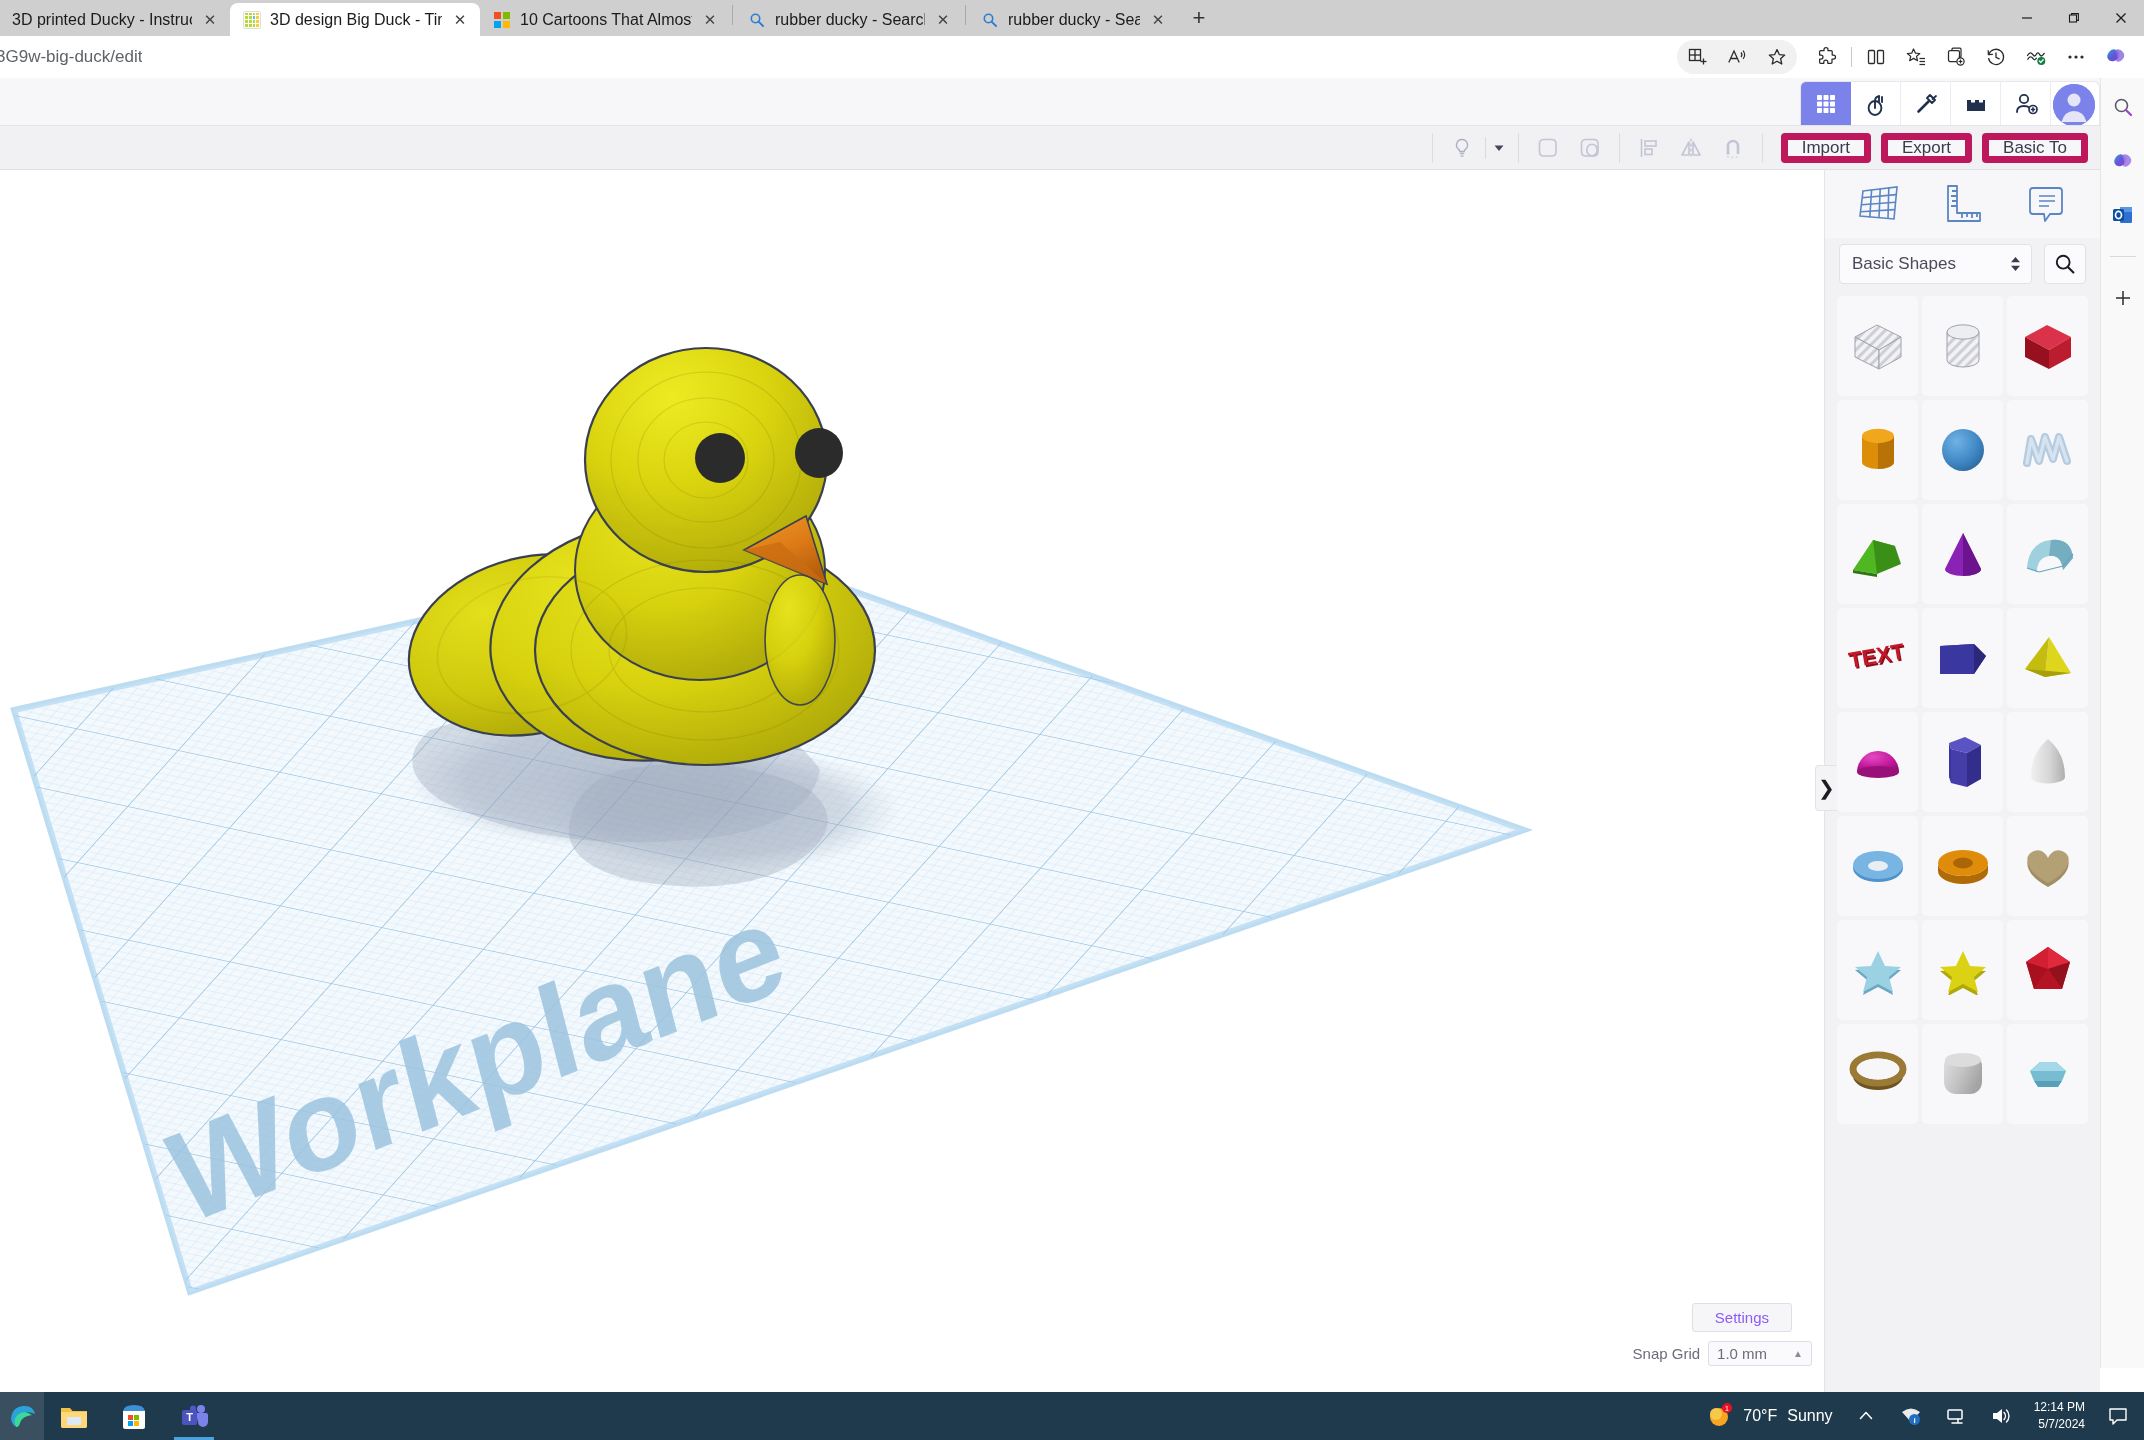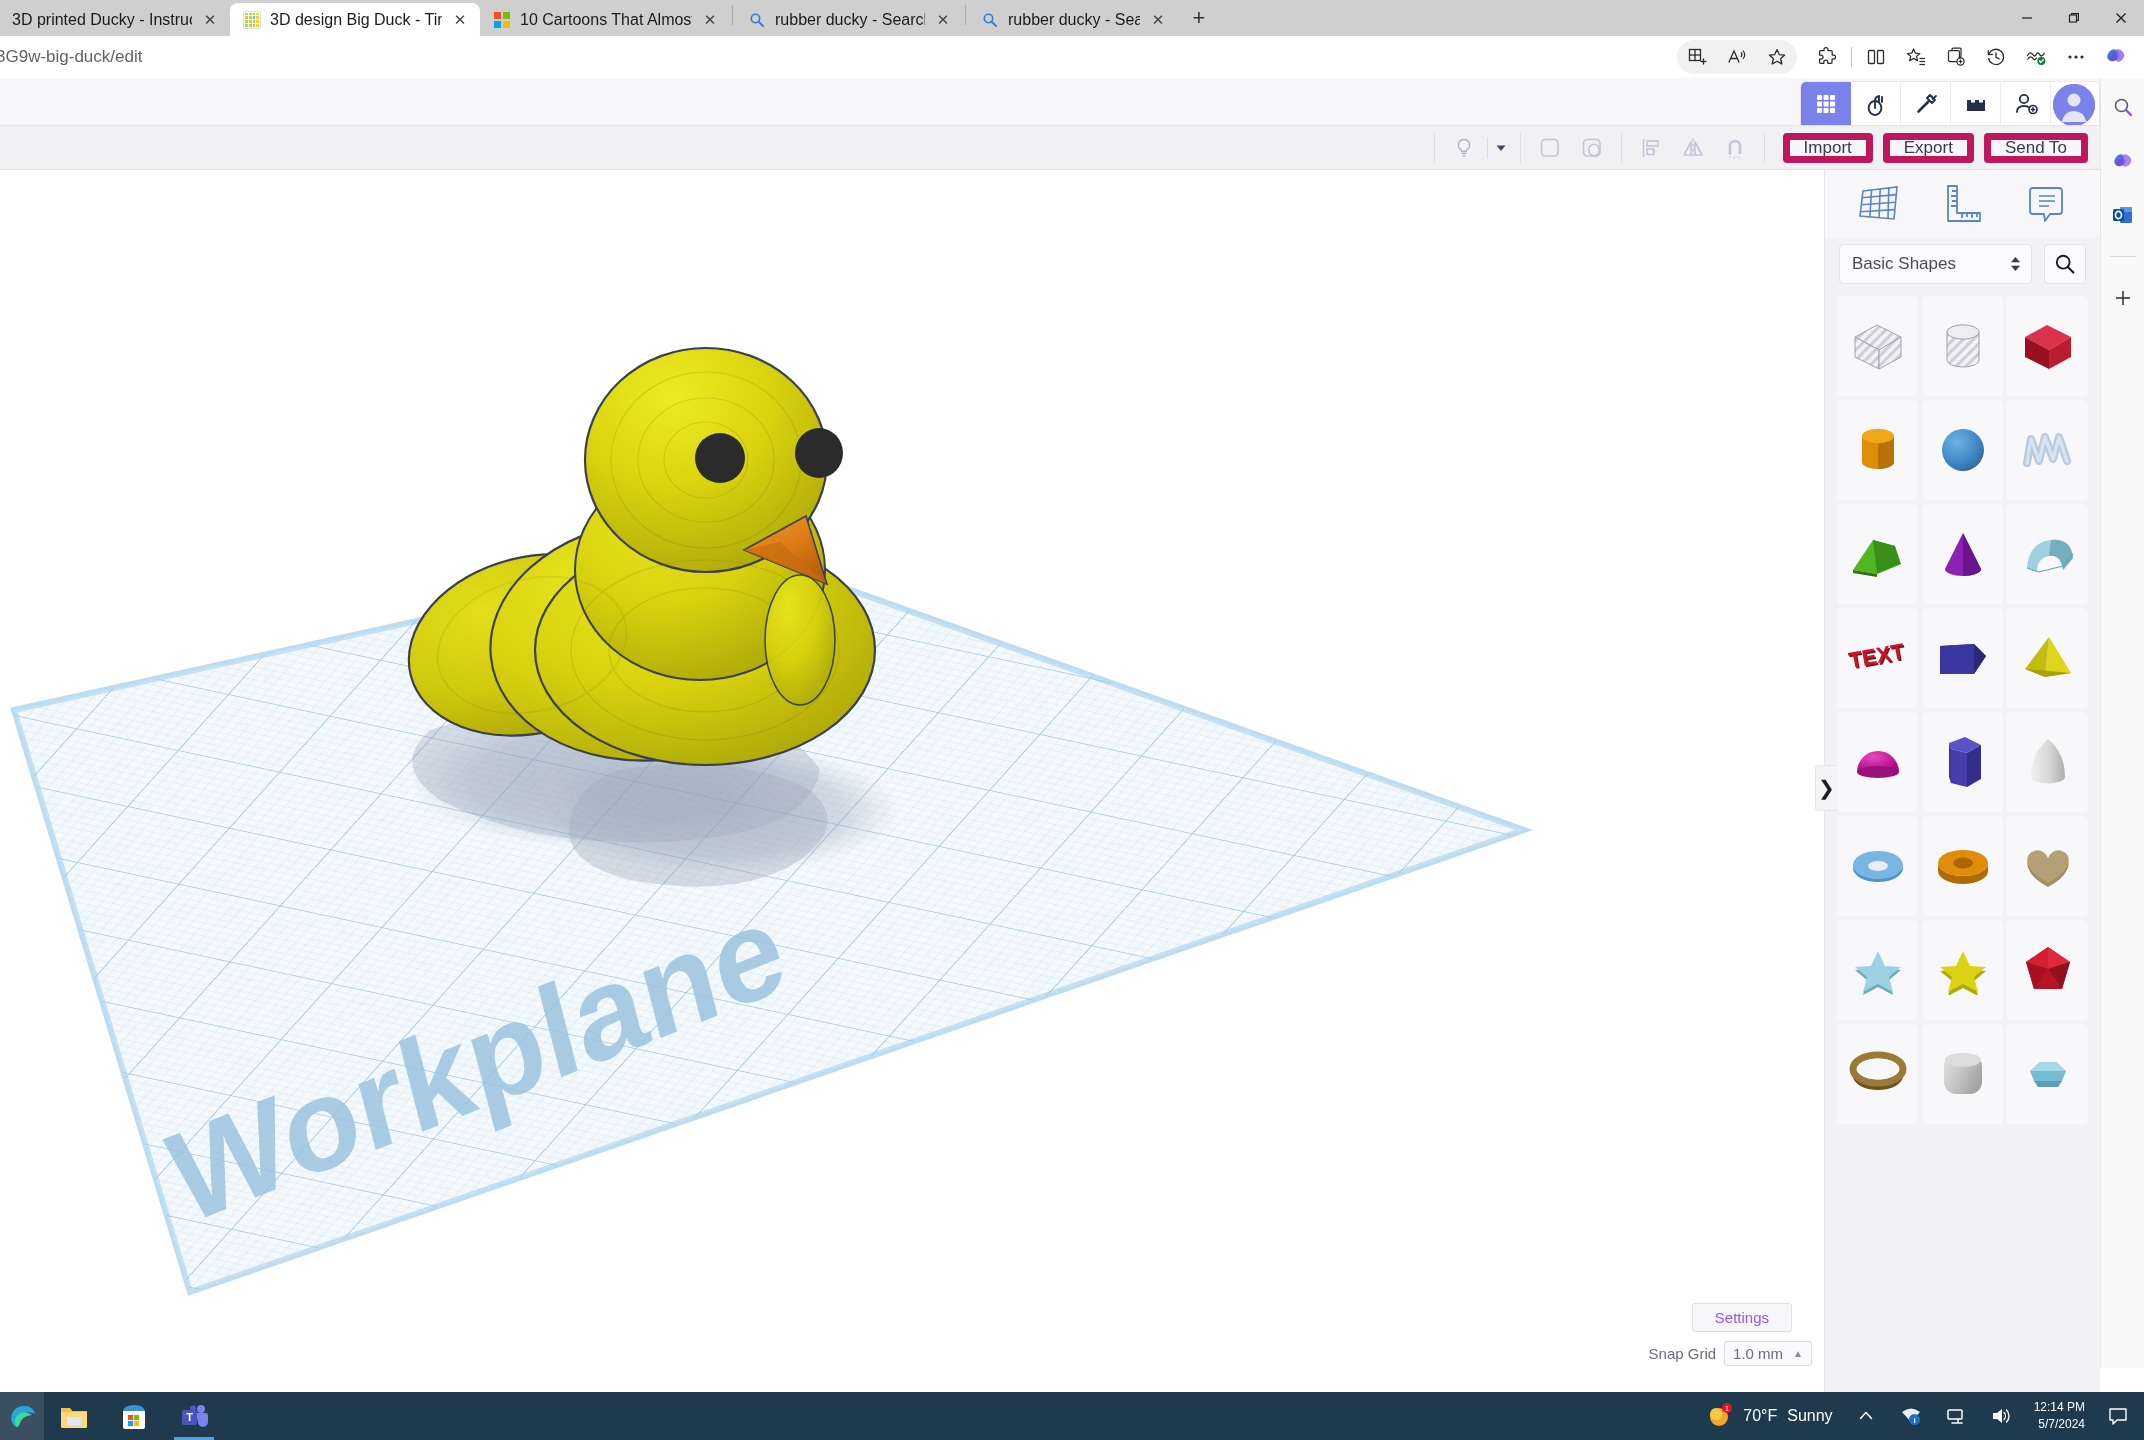--- a/index.html
+++ b/index.html
@@ -125,21 +125,21 @@
     position:absolute; right:32px; bottom:60px;
     border:1px solid #dedee6; background:#f6f6f9; border-radius:3px;
     font-size:15px; color:#8b5cf6; padding:5px 22px;
   }
   .vp-snap{
     position:absolute; right:12px; bottom:26px;
     display:flex; align-items:center; gap:8px; font-size:15px; color:#6c6c7c;
   }
   .vp-snap .snapval{
     border:1px solid #dedee6; background:#fafafc; border-radius:3px;
-    padding:3px 8px; display:flex; align-items:center; gap:10px; color:#6c6c7c;
+    padding:3px 8px; display:flex; align-items:center; gap:26px; color:#6c6c7c;
   }
   .caret-up{ font-size:10px; color:#8a8a9a; }
 
   
   .panel-handle{
     position:absolute; left:1815px; top:765px; width:22px; height:46px;
     background:#f4f4f7; border:1px solid #e2e2ea; border-right:none;
     border-radius:4px 0 0 4px; display:flex; align-items:center; justify-content:center;
     font-size:20px; color:#1c1c22; z-index:5;
   }
@@ -527,21 +527,21 @@
     <div class="tool-icon">
       <svg width="26" height="26" viewBox="0 0 26 26">
           <path d="M8 19 V11 a5 5 0 0 1 10 0 v8" fill="none" stroke="#c3c5d4" stroke-width="2.6"></path>
           <line x1="8" y1="17.5" x2="8" y2="19.5" stroke="#c3c5d4" stroke-width="2.6"></line>
           <path d="M7 21.5 q5 2 12 0" fill="none" stroke="#d2d4e0" stroke-width="1.4" stroke-dasharray="2 2.5"></path>
         </svg>
     </div>
     <div class="tool-sep"></div>
     <div class="tc-btn">Import</div>
     <div class="tc-btn">Export</div>
-    <div class="tc-btn">Send To</div>
+    <div class="tc-btn">Basic To</div>
   </div>
 
   <div class="viewport">
     <svg width="1824" height="1222" viewBox="0 0 1824 1222">
       <defs>
         <pattern id="gridFine" width="7" height="7" patternUnits="userSpaceOnUse">
           <path d="M7 0 L0 0 0 7" fill="none" stroke="#bcd9ef" stroke-width="0.6"></path>
         </pattern>
         <pattern id="gridCoarse" width="70" height="70" patternUnits="userSpaceOnUse">
           <rect width="70" height="70" fill="url(#gridFine)"></rect>

